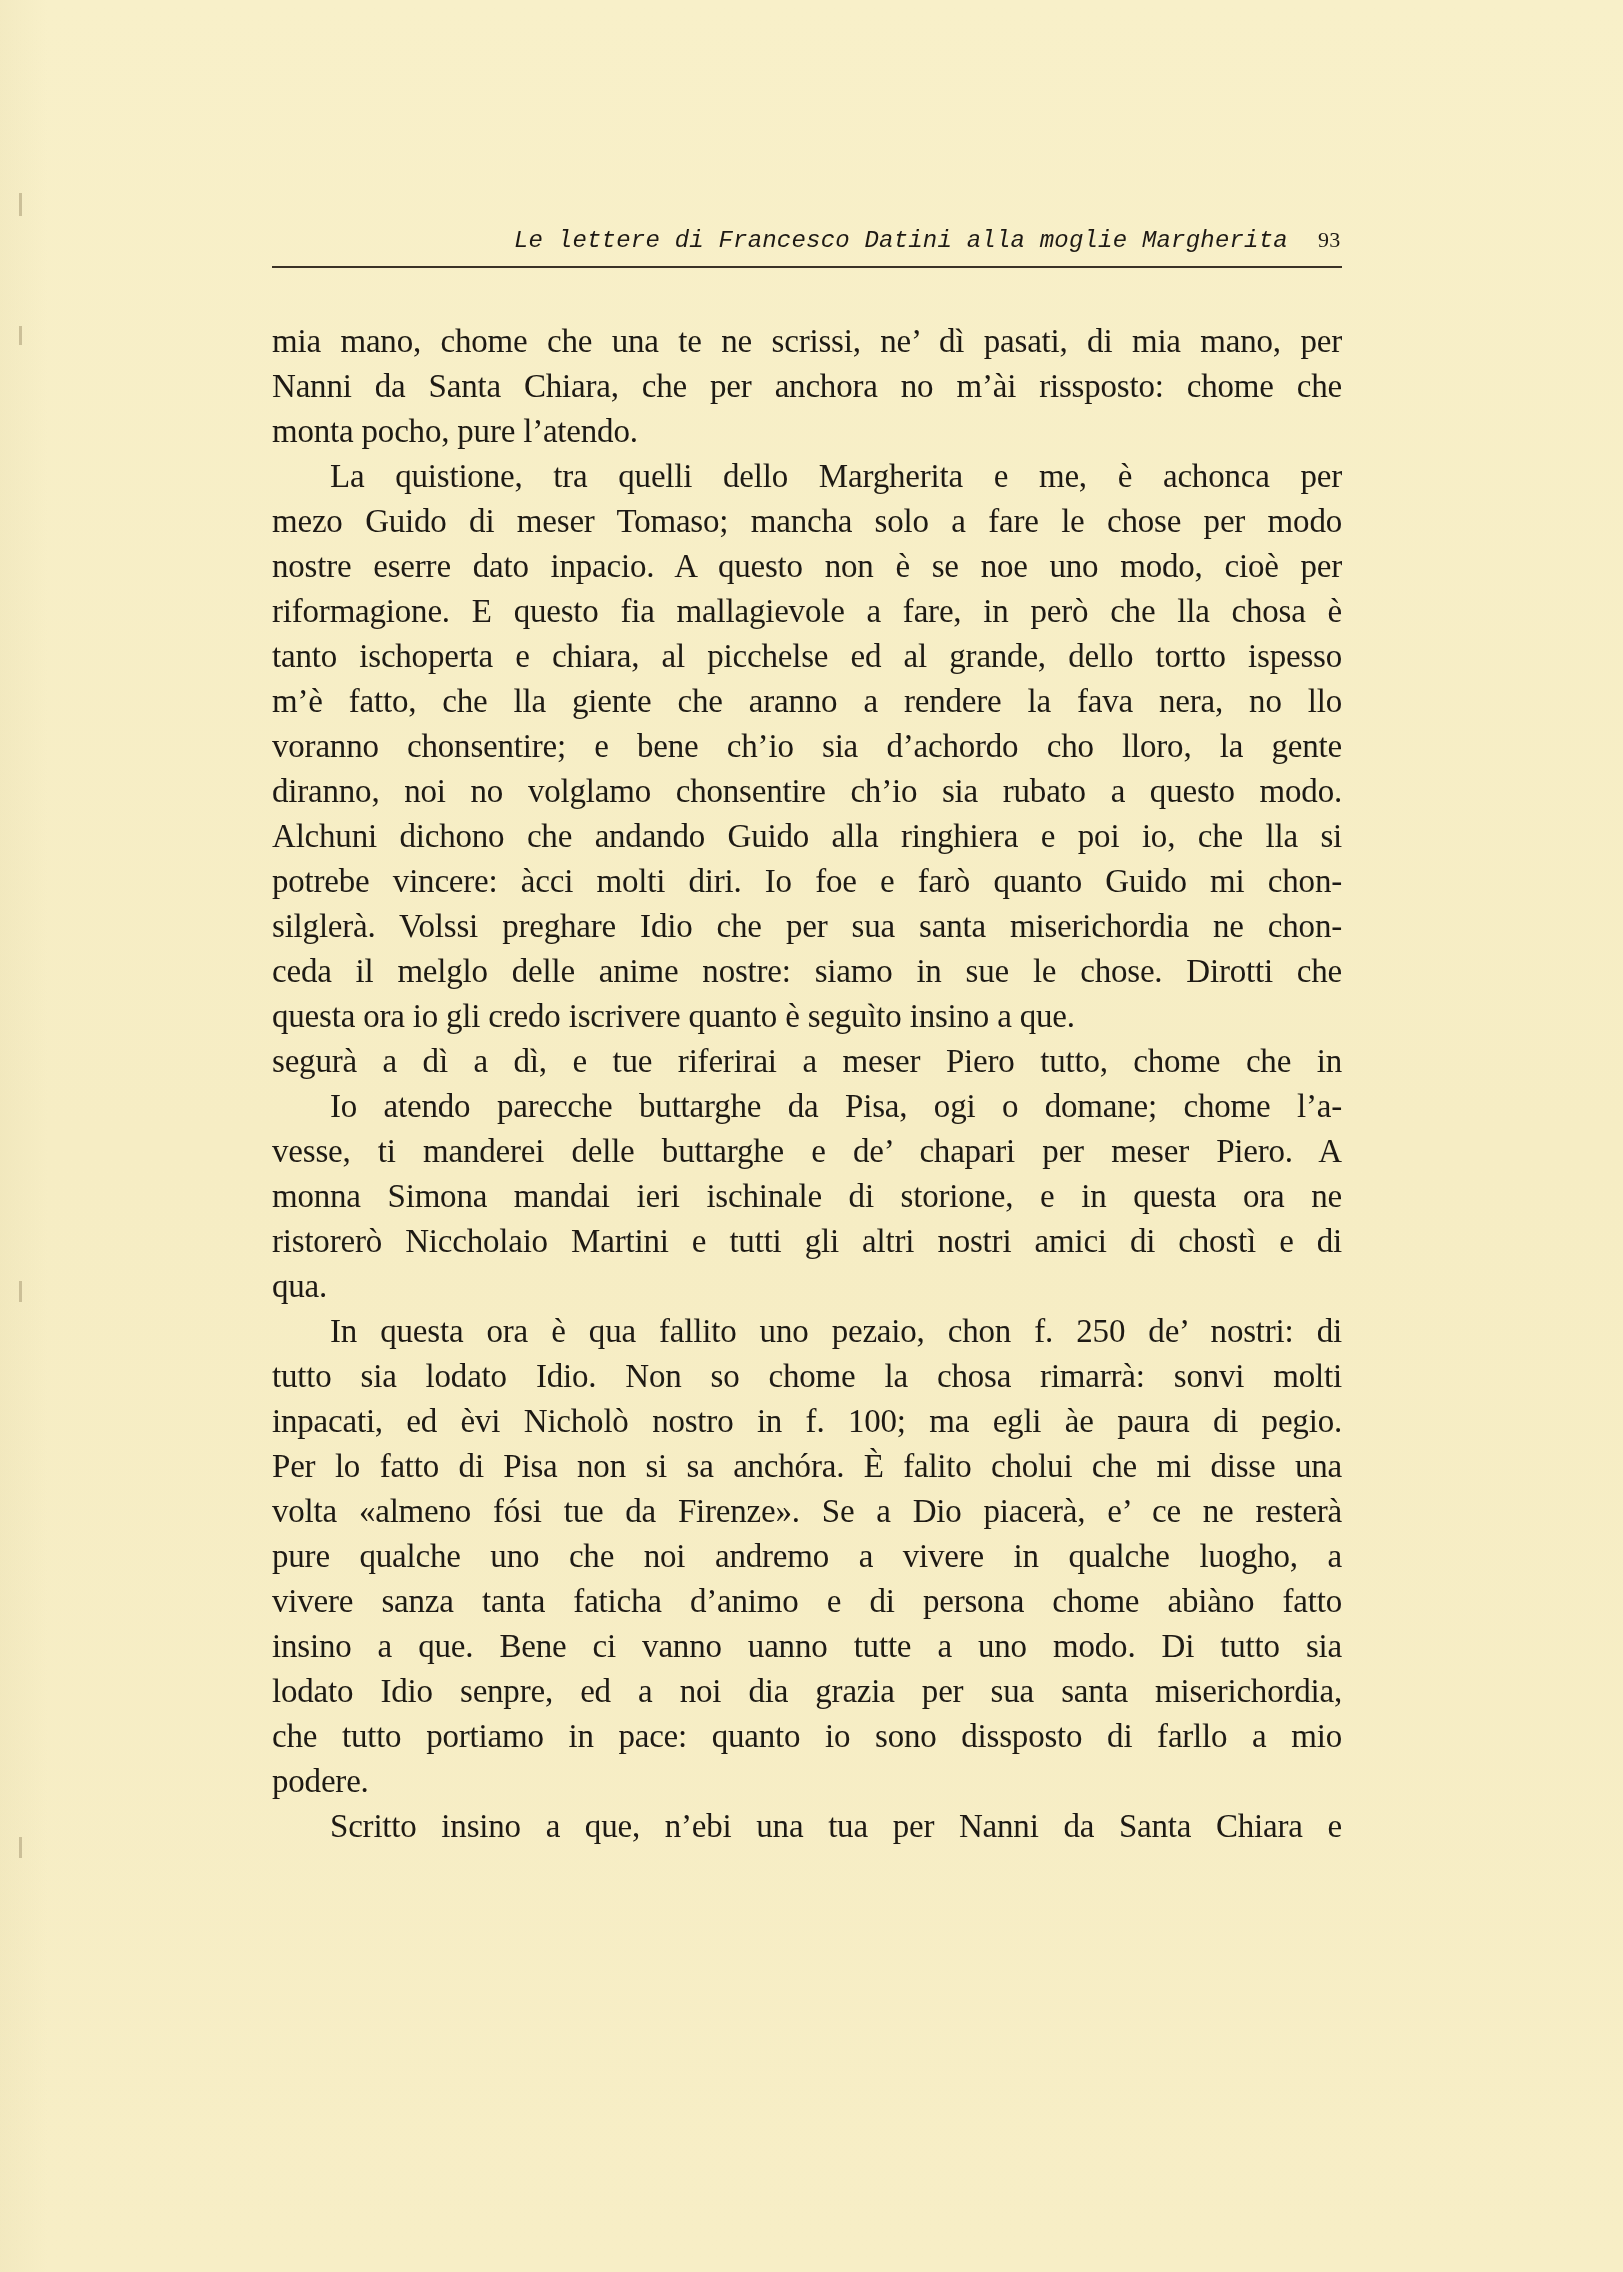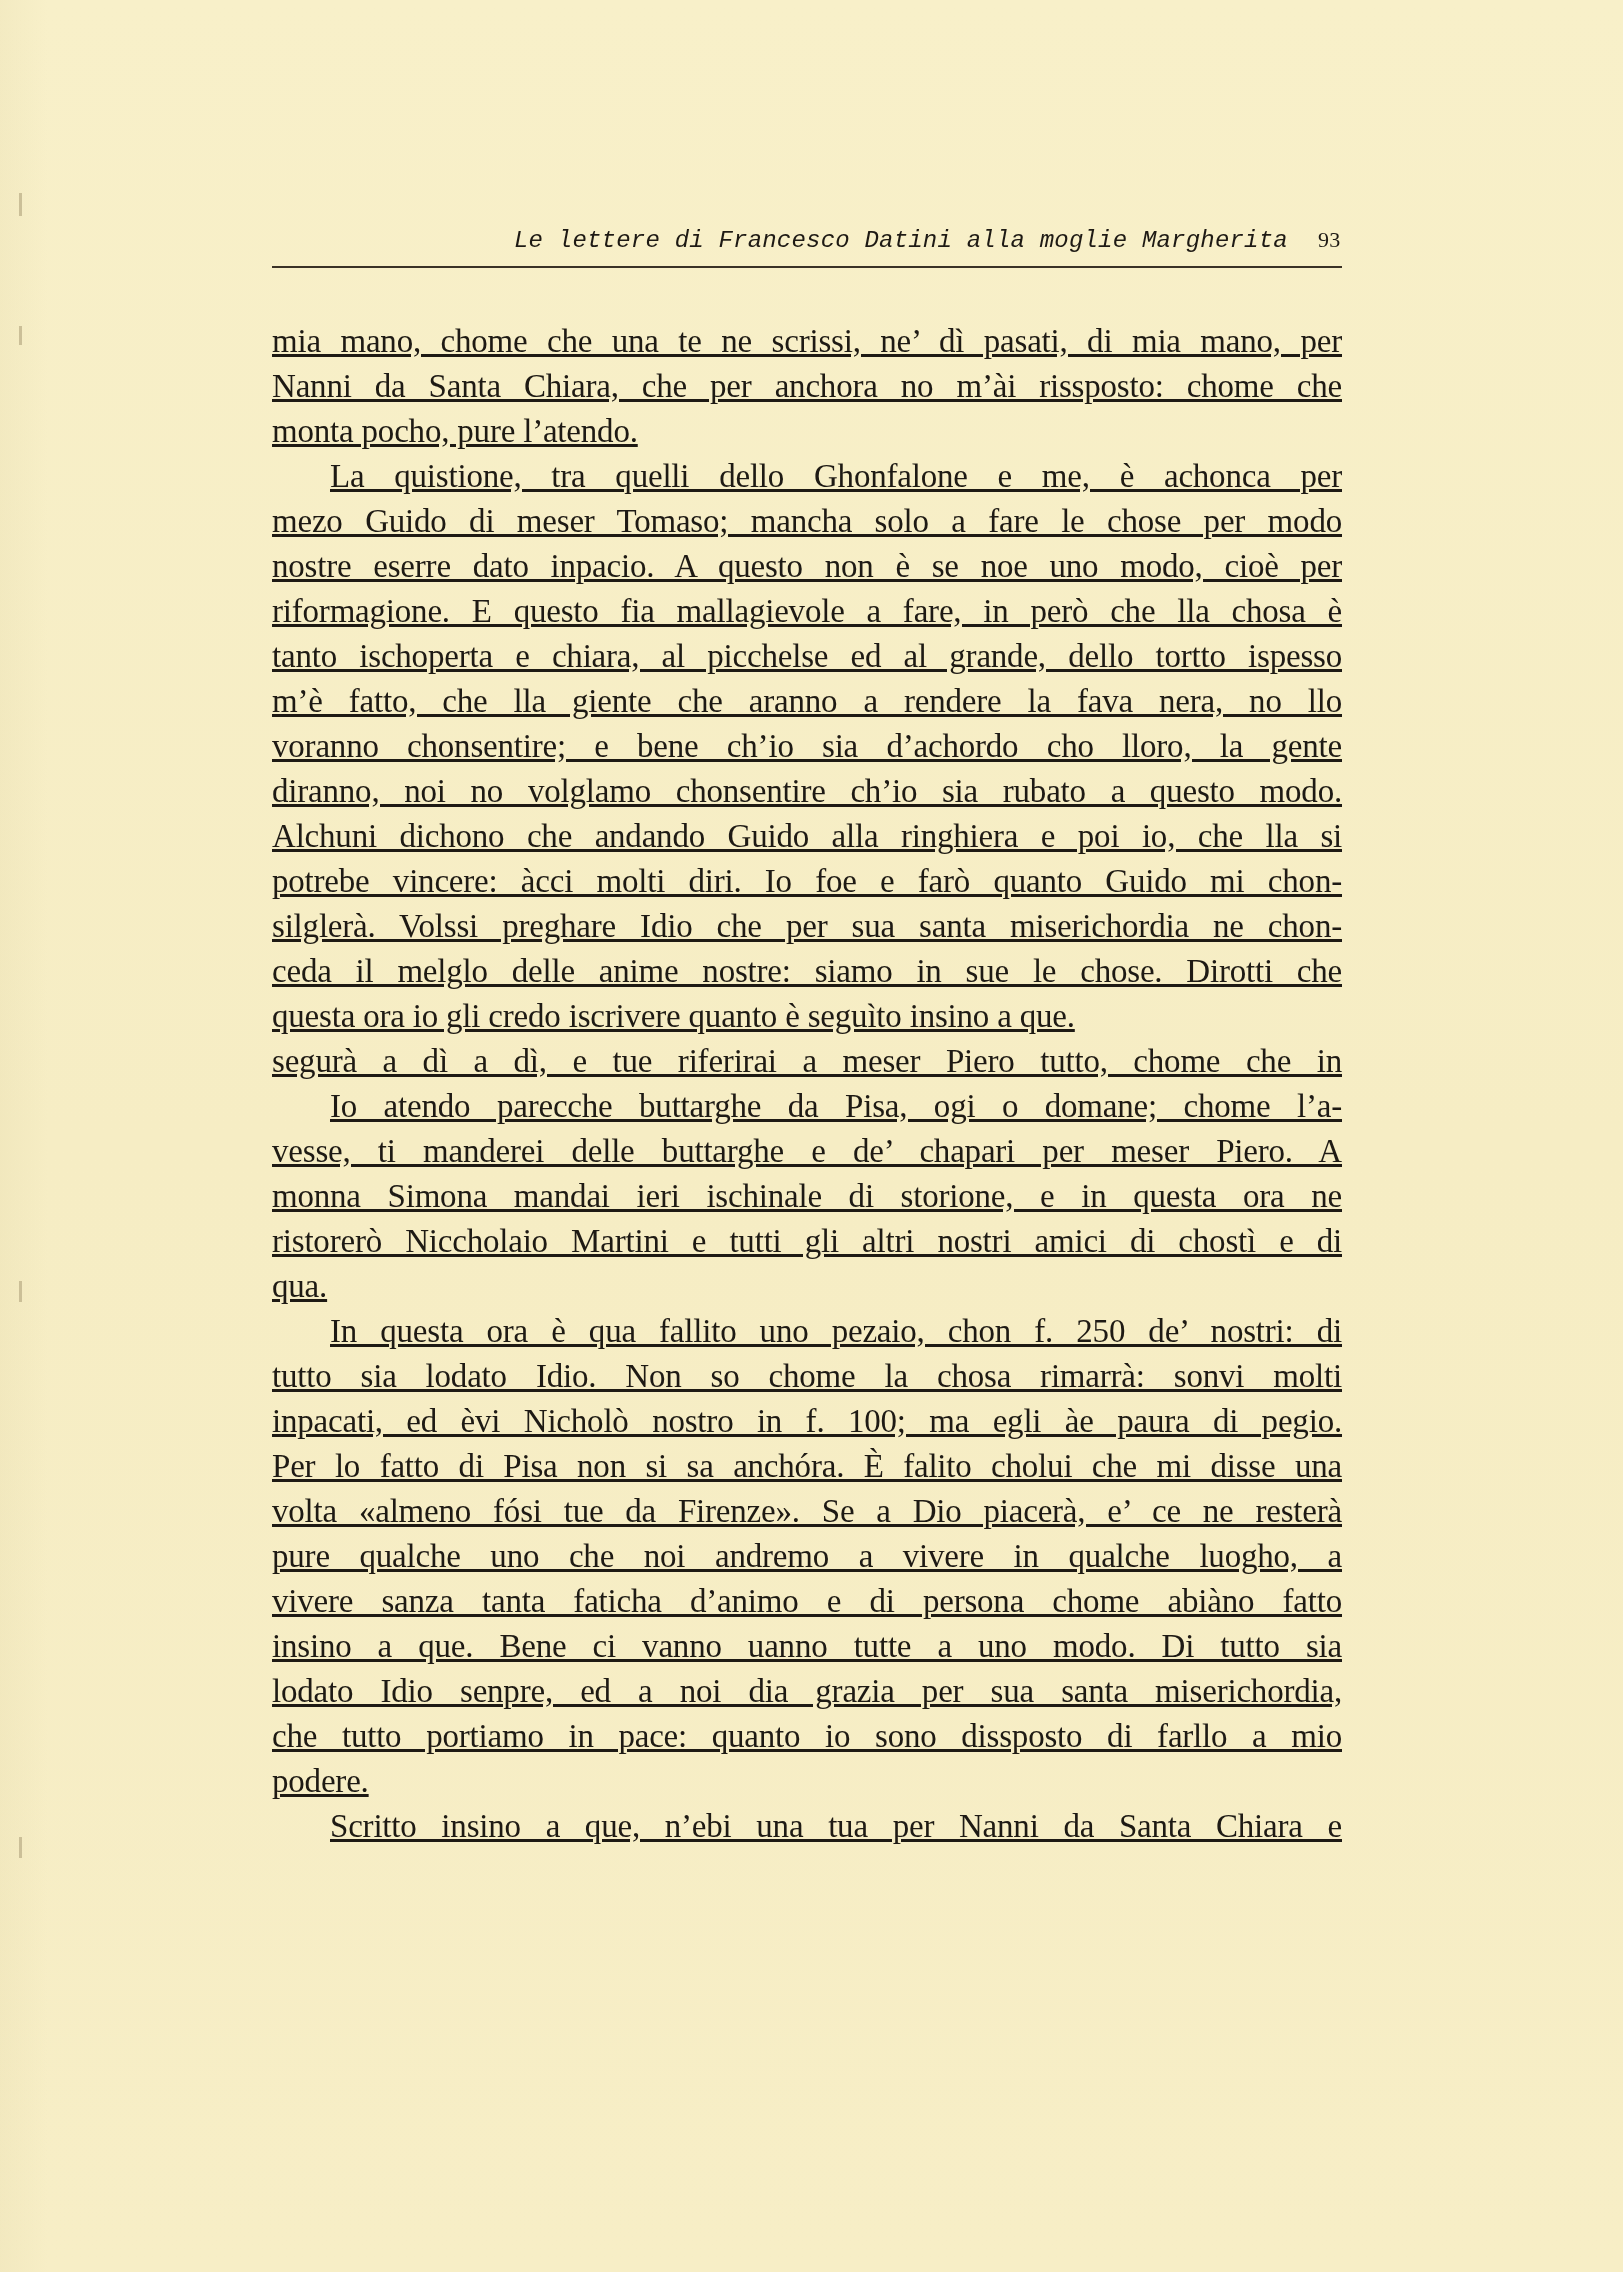--- a/index.html
+++ b/index.html
@@ -64,21 +64,20 @@
   }
   .body-text {
     position: absolute;
     top: 319px;
     left: 0;
     width: 1070px;
     font-size: 33px;
     line-height: 45px;
     text-align: justify;
     letter-spacing: -0.2px;
-    text-decoration: underline;
   }
   .line {
     display: block;
     text-align: justify;
     text-align-last: justify;
     white-space: nowrap;
     overflow: visible;
   }
   .line.last {
     text-align-last: left;
@@ -104,21 +103,21 @@
 
   <div class="body-text">
 
     <div class="para">
       <span class="line">mia mano, chome che una te ne scrissi, ne’ dì pasati, di mia mano, per</span>
       <span class="line">Nanni da Santa Chiara, che per anchora no m’ài rissposto: chome che</span>
       <span class="line last">monta pocho, pure l’atendo.</span>
     </div>
 
     <div class="para">
-      <span class="line indent">La quistione, tra quelli dello Ghonfalone e me, è achonca per</span>
+      <span class="line indent">La quistione, tra quelli dello Margherita e me, è achonca per</span>
       <span class="line">mezo Guido di meser Tomaso; mancha solo a fare le chose per modo</span>
       <span class="line">nostre eserre dato inpacio. A questo non è se noe uno modo, cioè per</span>
       <span class="line">riformagione. E questo fia mallagievole a fare, in però che lla chosa è</span>
       <span class="line">tanto ischoperta e chiara, al picchelse ed al grande, dello tortto ispesso</span>
       <span class="line">m’è fatto, che lla giente che aranno a rendere la fava nera, no llo</span>
       <span class="line">voranno chonsentire; e bene ch’io sia d’achordo cho lloro, la gente</span>
       <span class="line">diranno, noi no volglamo chonsentire ch’io sia rubato a questo modo.</span>
       <span class="line">Alchuni dichono che andando Guido alla ringhiera e poi io, che lla si</span>
       <span class="line">potrebe vincere: àcci molti diri. Io foe e farò quanto Guido mi chon-</span>
       <span class="line">silglerà. Volssi preghare Idio che per sua santa miserichordia ne chon-</span>

